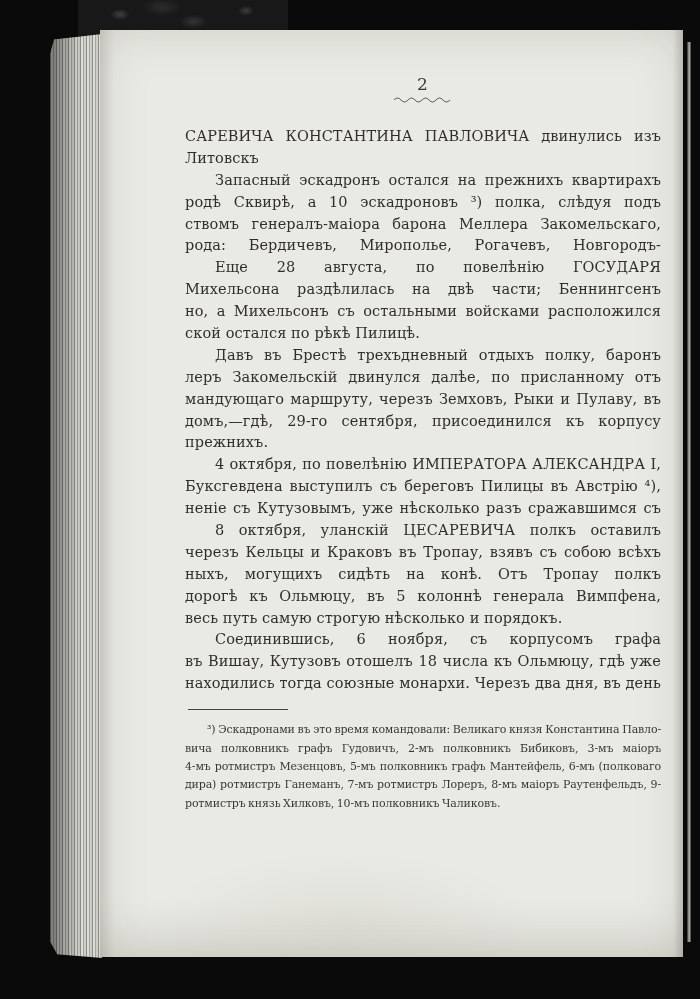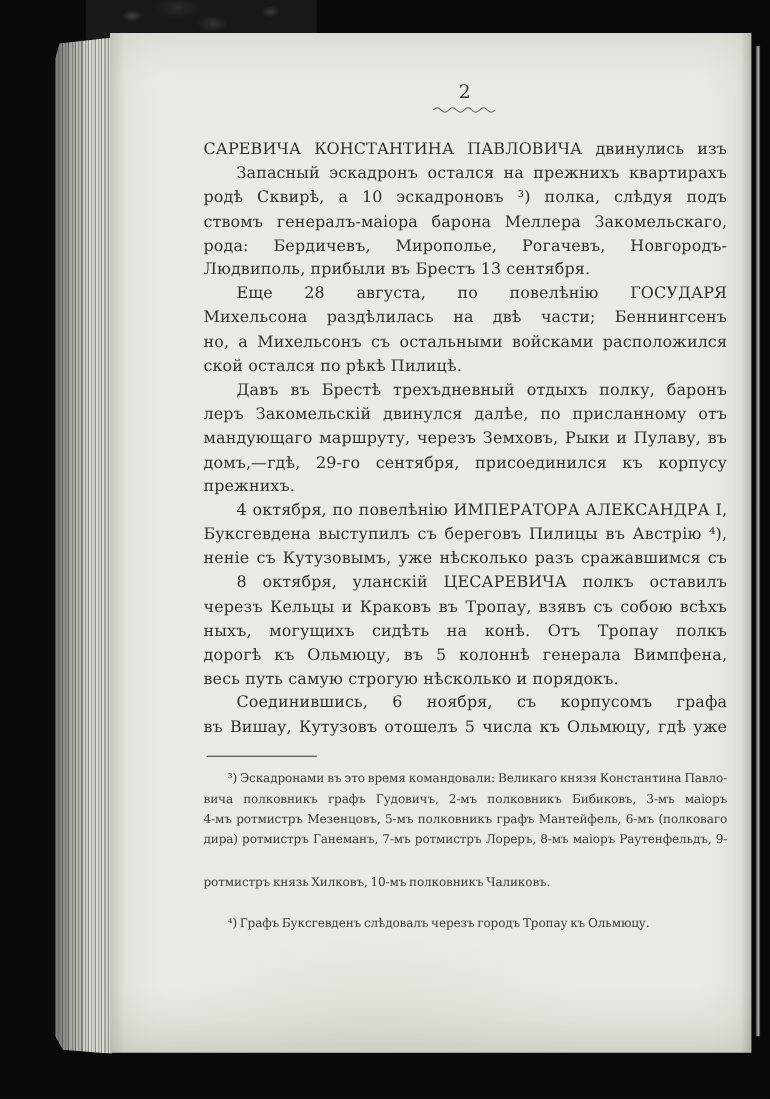--- a/index.html
+++ b/index.html
@@ -59,21 +59,21 @@
   .line.first{text-indent:30px;}
   .fsep{
     width:100px;border:none;border-top:1.4px solid #46433e;
     margin:14px 0 11px 3px;
   }
   .footnotes .line{
     font-size:11px;line-height:18.4px;height:18.4px;overflow:hidden;
     text-align:justify;text-align-last:justify;
     letter-spacing:-.15px;word-spacing:-.8px;color:#3a3732;
   }
-  .footnotes .line.last{text-align-last:left;margin-top:20px;}
+  .footnotes .line.last{text-align-last:left;}
   .footnotes .line.first{text-indent:22px;}
 </style>
 </head>
 <body>
 
 <div class="cover"></div>
 <div class="marble"></div>
 <div class="page-edges"></div>
 <div class="right-sliver"></div>
 
@@ -82,27 +82,27 @@
     <span class="pagenum">2</span>
     <svg class="ornament" width="62" height="7" viewBox="0 0 62 7">
       <path d="M2 4 q3.5 -4 7 0 t7 0 t7 0 t7 0 t7 0 t7 0 t7 0 t7 0" stroke="#5a5650" fill="none" stroke-width="1"></path>
     </svg>
   </div>
 
   <div class="content">
     <div class="main-text">
         <div>
           <div class="line">САРЕВИЧА КОНСТАНТИНА ПАВЛОВИЧА двинулись изъ Махновки въ Брестъ-</div>
+          <div class="line last">Литовскъ</div>
         </div>
         <div>
           <div class="line first">Запасный эскадронъ остался на прежнихъ квартирахъ въ го-</div>
           <div class="line">родѣ Сквирѣ, а 10 эскадроновъ ³) полка, слѣдуя подъ началь-</div>
           <div class="line">ствомъ генералъ-маіора барона Меллера Закомельскаго, черезъ го-</div>
           <div class="line">рода: Бердичевъ, Мирополье, Рогачевъ, Новгородъ-Волынскъ и</div>
-          <div class="line last">Людвиполь, прибыли въ Брестъ 13 сентября.</div>
         </div>
         <div>
           <div class="line first">Еще 28 августа, по повелѣнію ГОСУДАРЯ ИМПЕРАТОРА, армія</div>
           <div class="line">Михельсона раздѣлилась на двѣ части; Беннингсенъ отошелъ къ Грод-</div>
           <div class="line">но, а Михельсонъ съ остальными войсками расположился вдоль прус-</div>
           <div class="line last">ской остался по рѣкѣ Пилицѣ.</div>
         </div>
         <div>
           <div class="line first">Давъ въ Брестѣ трехъдневный отдыхъ полку, баронъ Мел-</div>
           <div class="line">леръ Закомельскій двинулся далѣе, по присланному отъ главноко-</div>
@@ -117,30 +117,28 @@
         </div>
         <div>
           <div class="line first">8 октября, уланскій ЦЕСАРЕВИЧА полкъ оставилъ Радомъ и пошелъ</div>
           <div class="line">черезъ Кельцы и Краковъ въ Тропау, взявъ съ собою всѣхъ боль-</div>
           <div class="line">ныхъ, могущихъ сидѣть на конѣ. Отъ Тропау полкъ слѣдовалъ по</div>
           <div class="line">дорогѣ къ Ольмюцу, въ 5 колоннѣ генерала Вимпфена, соблюдая во</div>
           <div class="line last">весь путь самую строгую нѣсколько и порядокъ.</div>
         </div>
         <div>
           <div class="line first">Соединившись, 6 ноября, съ корпусомъ графа Буксгевдена</div>
-          <div class="line">въ Вишау, Кутузовъ отошелъ 5 числа къ Ольмюцу, гдѣ уже</div>
+          <div class="line">въ Вишау, Кутузовъ отошелъ 18 числа къ Ольмюцу, гдѣ уже</div>
+          <div class="line">находились тогда союзные монархи. Черезъ два дня, въ день</div>
         </div>
       </div>
     <hr class="fsep">
     <div class="footnotes">
         <div>
           <div class="line first">³) Эскадронами въ это время командовали: Великаго князя Константина Павло-</div>
           <div class="line">вича полковникъ графъ Гудовичъ, 2-мъ полковникъ Бибиковъ, 3-мъ маіоръ Фридерицій,</div>
           <div class="line">4-мъ ротмистръ Мезенцовъ, 5-мъ полковникъ графъ Мантейфель, 6-мъ (полковаго коман-</div>
           <div class="line">дира) ротмистръ Ганеманъ, 7-мъ ротмистръ Лореръ, 8-мъ маіоръ Раутенфельдъ, 9-мъ</div>
           <div class="line last">ротмистръ князь Хилковъ, 10-мъ полковникъ Чаликовъ.</div>
         </div>
-        <div>
-          <div class="line first last">⁴) Графъ Буксгевденъ слѣдовалъ черезъ городъ Тропау къ Ольмюцу.</div>
-        </div>
       </div>
   </div>
 </div>
 
 </body></html>

